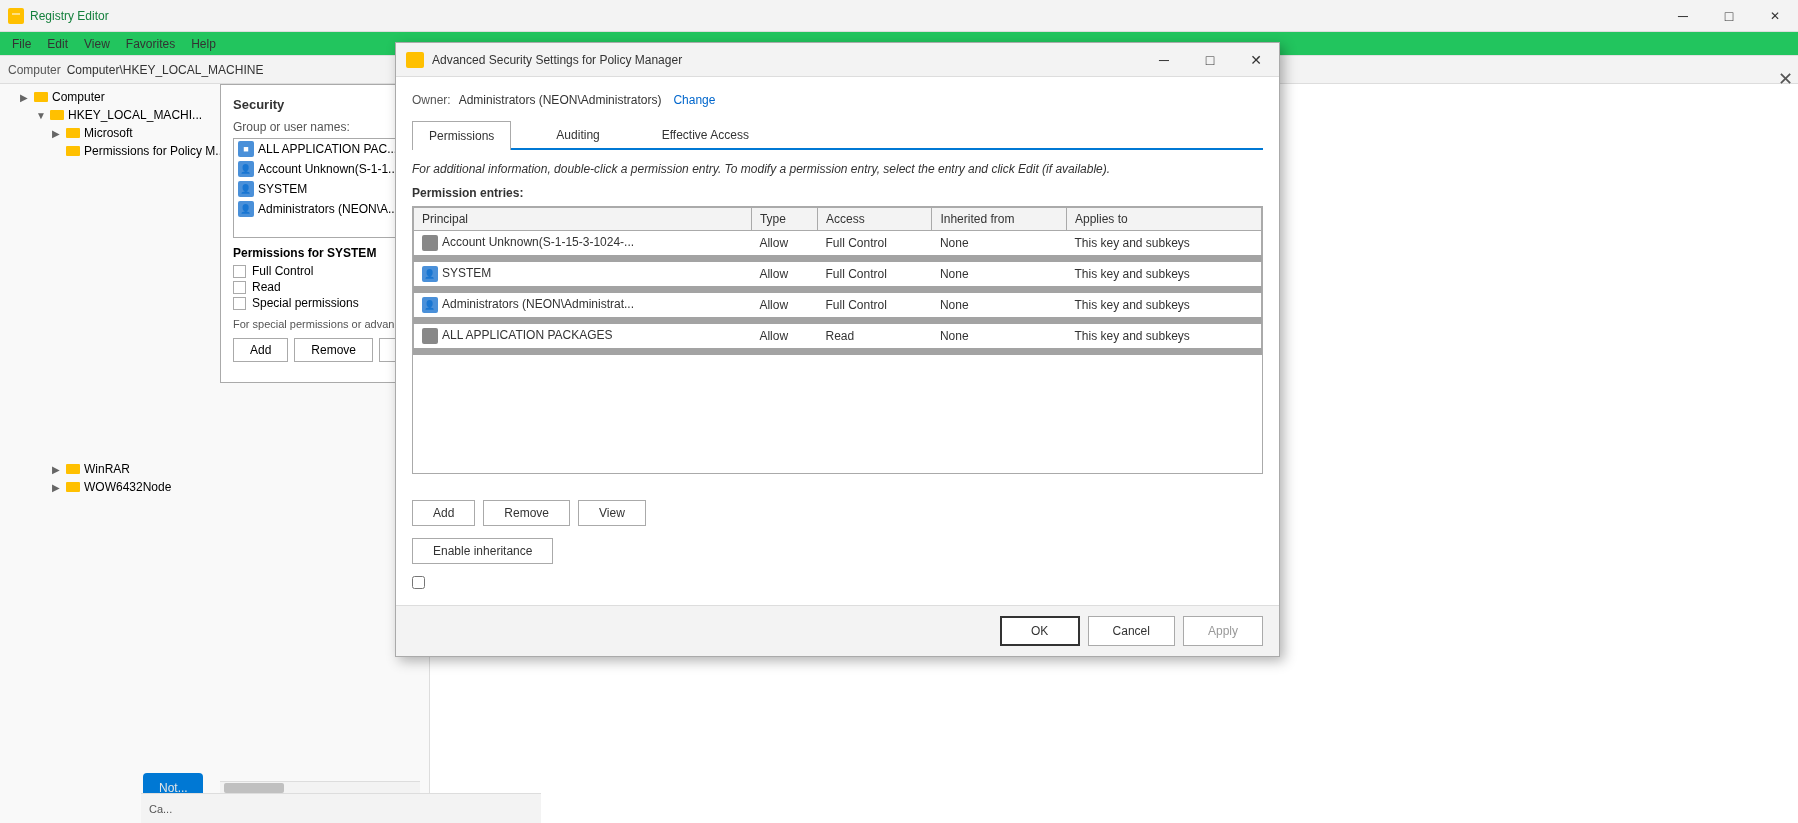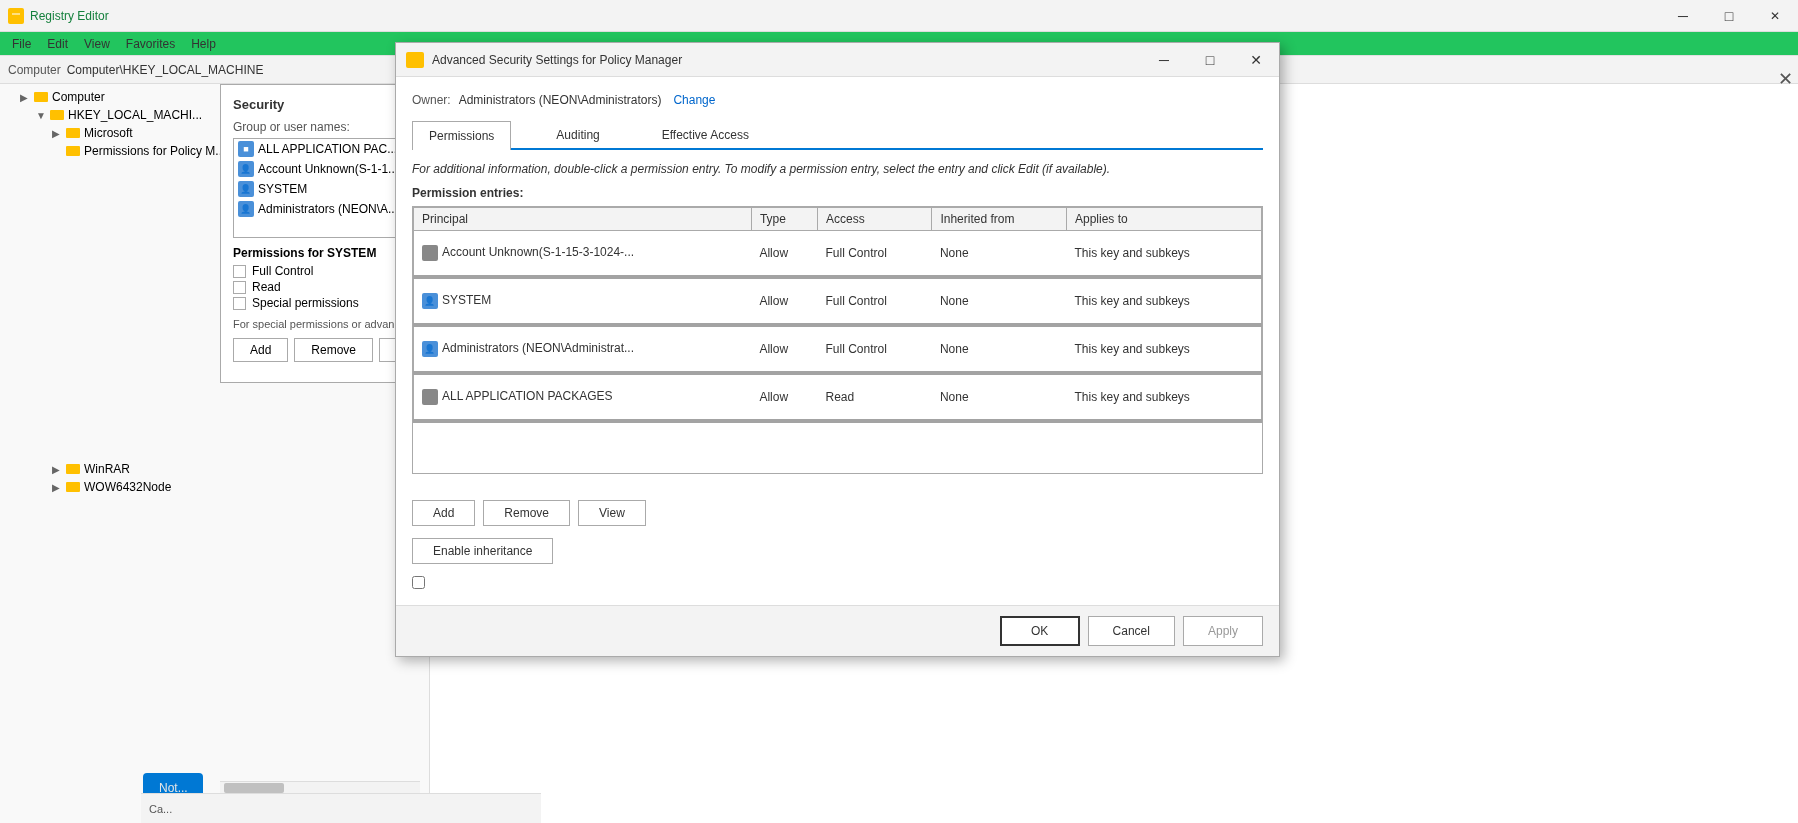--- a/index.html
+++ b/index.html
@@ -363,22 +363,22 @@
     .perm-table th {
       background: #f3f3f3;
       border: 1px solid #aaa;
       padding: 4px 8px;
       text-align: left;
       font-weight: normal;
       color: #333;
     }
 
     .perm-table td {
-      border-bottom: 4px solid #a3a3a3;
-      padding: 14px 8px;
+      border-bottom: 7px solid #a3a3a3;
+      padding: 4px 8px;
       color: #333;
     }
 
     .perm-table-container {
       border: 1px solid #aaa;
       flex: 1;
       overflow-y: auto;
       margin-bottom: 26px;
     }
 

